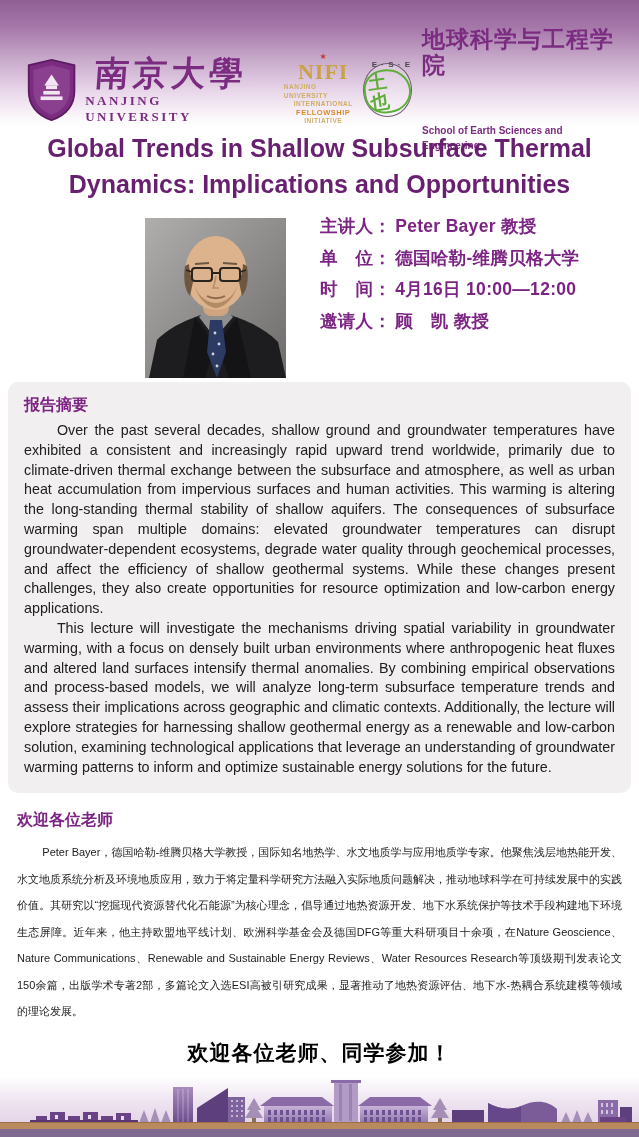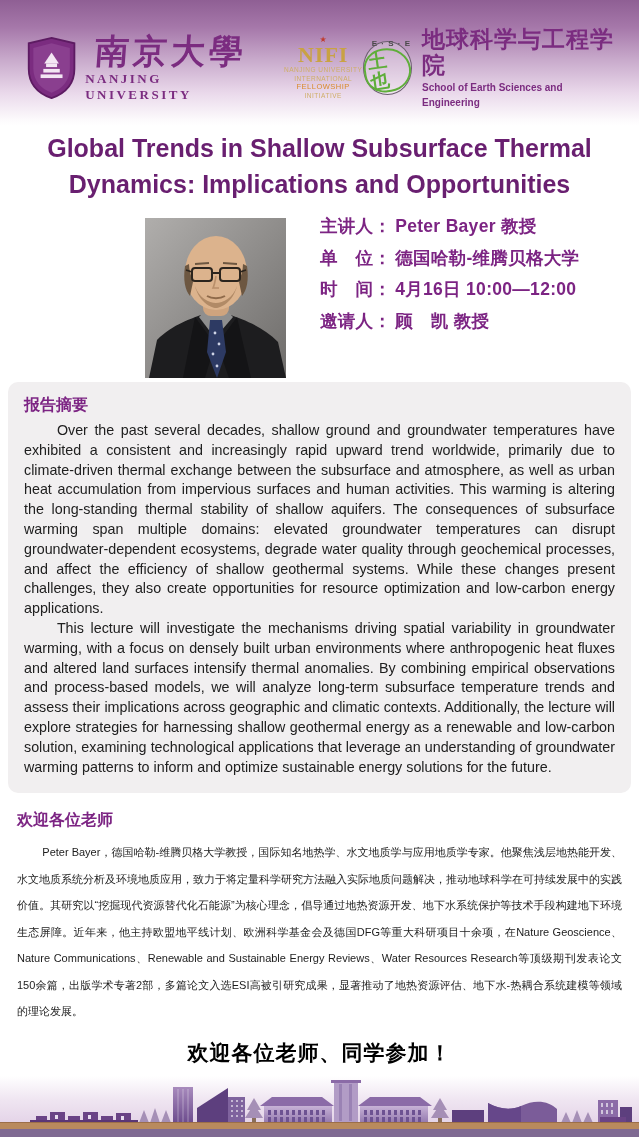--- a/index.html
+++ b/index.html
@@ -18,30 +18,30 @@
   .nju-shield{width:56px;height:70px;}
   .nju-names{margin-left:8px;display:flex;flex-direction:column;align-items:center;}
   .nju-zh{font-family:"DejaVu Serif","Liberation Serif",serif;font-weight:bold;
     font-size:34px;color:#7b2c80;letter-spacing:4px;line-height:36px;transform:skewX(-4deg);}
   .nju-en{font-family:"Liberation Serif","DejaVu Serif",serif;font-weight:bold;
     font-size:13px;color:#7b2c80;letter-spacing:2.5px;margin-top:2px;}
   .nifi-group{margin-left:26px;display:flex;flex-direction:column;align-items:center;width:86px;}
   .nifi-star{color:#c03b2d;font-size:8px;line-height:8px;}
   .nifi-acronym{color:#c9a243;font-weight:bold;font-size:22px;line-height:22px;letter-spacing:1px;
     font-family:"Liberation Serif",serif;text-align:right;}
-  .nifi-line{color:#cfae67;font-size:6.5px;line-height:8.5px;letter-spacing:.5px;font-weight:normal;}
+  .nifi-line{color:#cfae67;font-size:6.5px;line-height:8.5px;letter-spacing:.5px;font-weight:bold;}
   .nifi-line.strong{color:#d98b2b;font-size:7.5px;}
   .ese-group{margin-left:auto;display:flex;align-items:center;}
   .ese-circle{width:52px;height:52px;border-radius:50%;border:1.5px solid #6d5f70;
     position:relative;display:flex;flex-direction:column;align-items:flex-end;justify-content:center;
     background:rgba(255,255,255,.25);}
   .ese-arc{font-size:8px;color:#4a4a4a;letter-spacing:1px;font-weight:bold;margin-top:-6px;}
   .ese-glyph{color:#5fae3a;font-weight:bold;font-size:19px;line-height:20px;
     border:2px solid #5fae3a;border-radius:50% 60% 55% 50%;padding:0 3px;transform:rotate(-8deg);}
-  .ese-names{margin-left:10px;display:flex;flex-direction:column;}
+  .ese-names{margin-left:10px;display:flex;flex-direction:column;gap:43px;}
   .ese-zh{color:#7b2c80;font-weight:bold;font-size:23px;line-height:26px;letter-spacing:1px;}
   .ese-en{color:#7b2c80;font-weight:bold;font-size:10px;line-height:15px;margin-top:2px;}
   
   .title{
     text-align:center;color:#691f70;font-weight:bold;
     font-size:25px;line-height:36px;margin-top:4px;
   }
   
   .speaker-row{display:flex;align-items:flex-start;margin:16px 0 0 117px;padding-left:28px;}
   .photo-frame{width:141px;height:160px;overflow:hidden;background:#8a8a8a;flex:none;}

